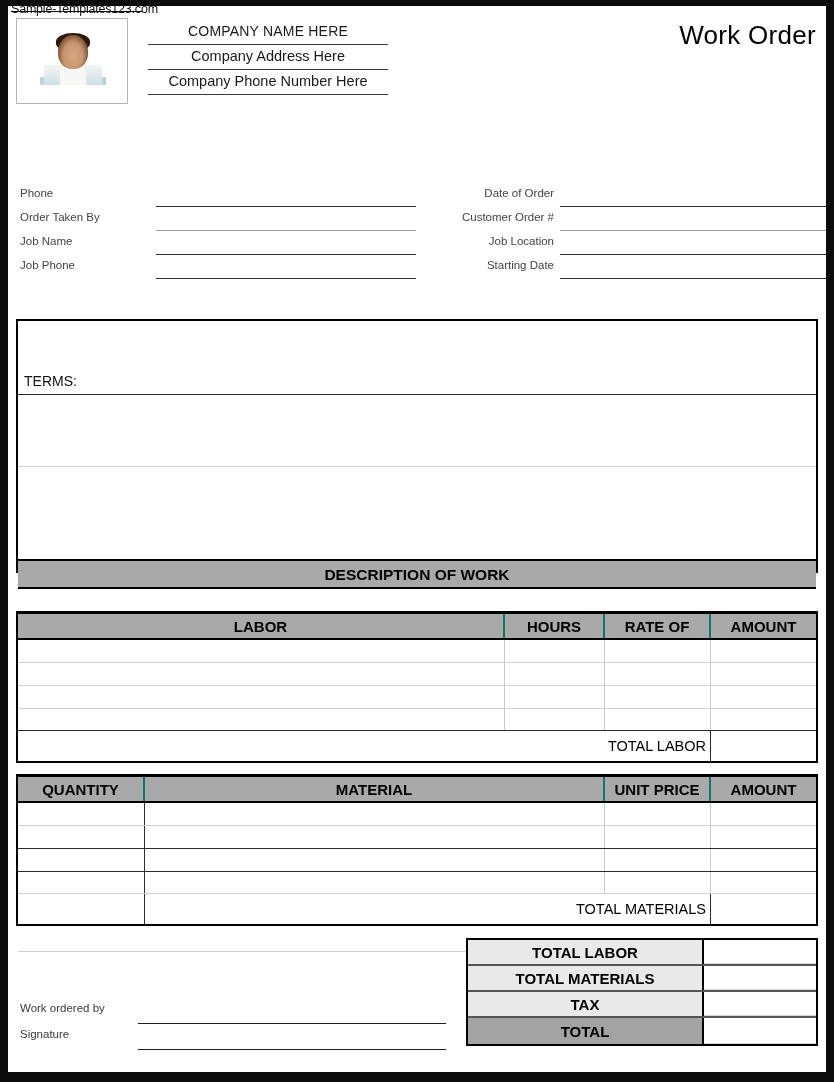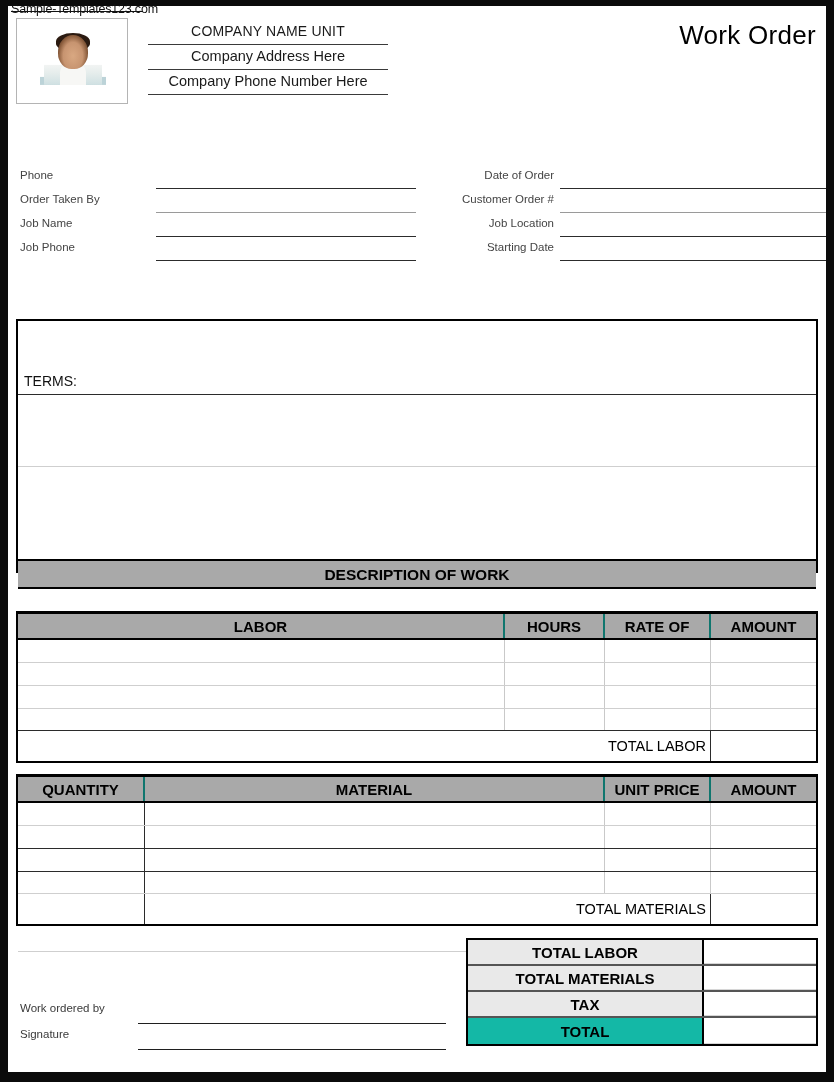--- a/index.html
+++ b/index.html
@@ -127,21 +127,21 @@
     position: absolute;
     right: 10px; top: 8px;
     font-size: 26px;
     color: #000;
     letter-spacing: 0.3px;
   }
 
   
   .fields {
     position: absolute;
-    left: 0; top: 162px;
+    left: 0; top: 180px;
     width: 100%;
     height: 106px;
   }
   .field-col { position: absolute; top: 0; }
   .field-col.left  { left: 8px;  width: 404px; }
   .field-col.right { left: 424px; width: 394px; }
 
   .field-row {
     position: relative;
     height: 24px;
@@ -253,21 +253,21 @@
   .tot-label {
     background: #e9e9e9;
     font-weight: bold;
     font-size: 15px;
     display: flex;
     align-items: center;
     justify-content: center;
     box-sizing: border-box;
     border-right: 2px solid #000;
   }
-  .tot-label.strong { background: #14b8a6; }
+  .tot-label.strong { background: #a3a3a3; }
   .tot-value {
     background: #fff;
     box-sizing: border-box;
     border-bottom: 1px solid #d6d6d6;
   }
 
   
   .sign {
     position: absolute;
     left: 8px;
@@ -305,21 +305,21 @@
         <div class="photo-inner">
           <div class="photo-desk"></div>
           <div class="photo-body"></div>
           <div class="photo-shoulder"></div>
           <div class="photo-hair"></div>
           <div class="photo-face"></div>
         </div>
       </div>
 
       <div class="co-lines">
-        <div class="co-line first">COMPANY NAME UNIT</div>
+        <div class="co-line first">COMPANY NAME HERE</div>
         <div class="co-line">Company Address Here</div>
         <div class="co-line">Company Phone Number Here</div>
       </div>
 
       <div class="doc-title">Work Order</div>
     </div>
 
     <div class="fields">
       <div class="field-col left">
         <div class="field-row">

